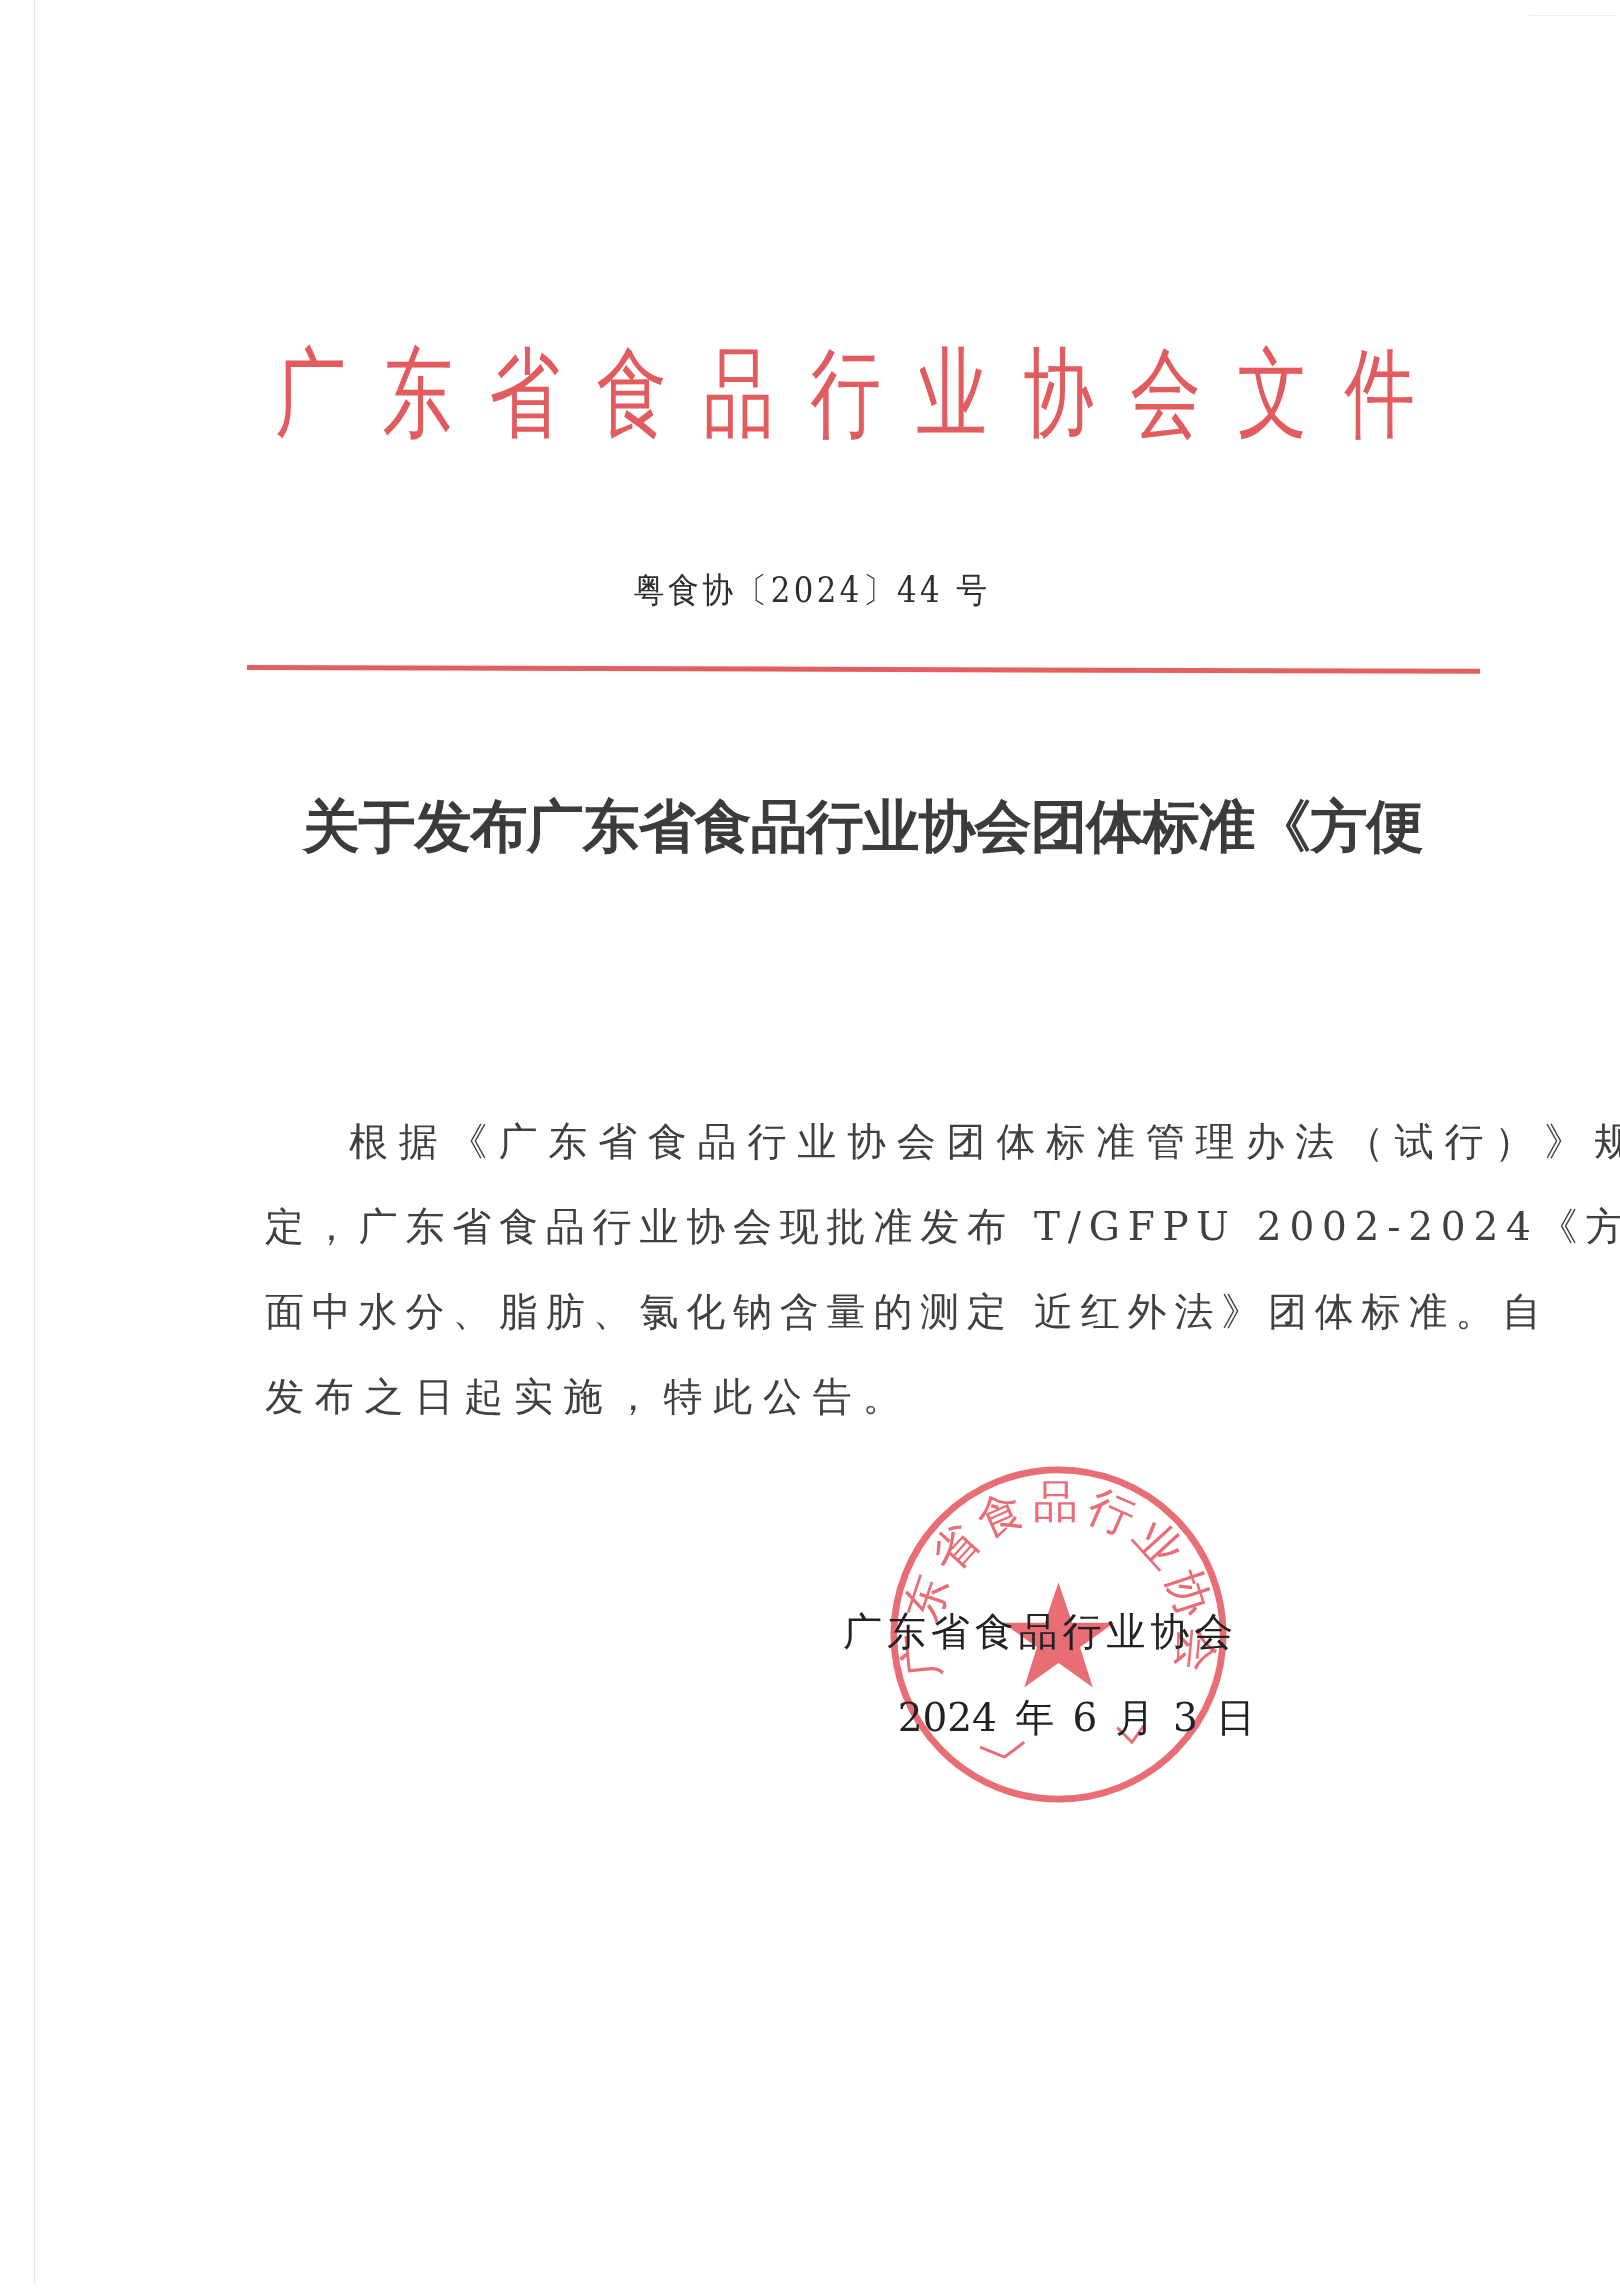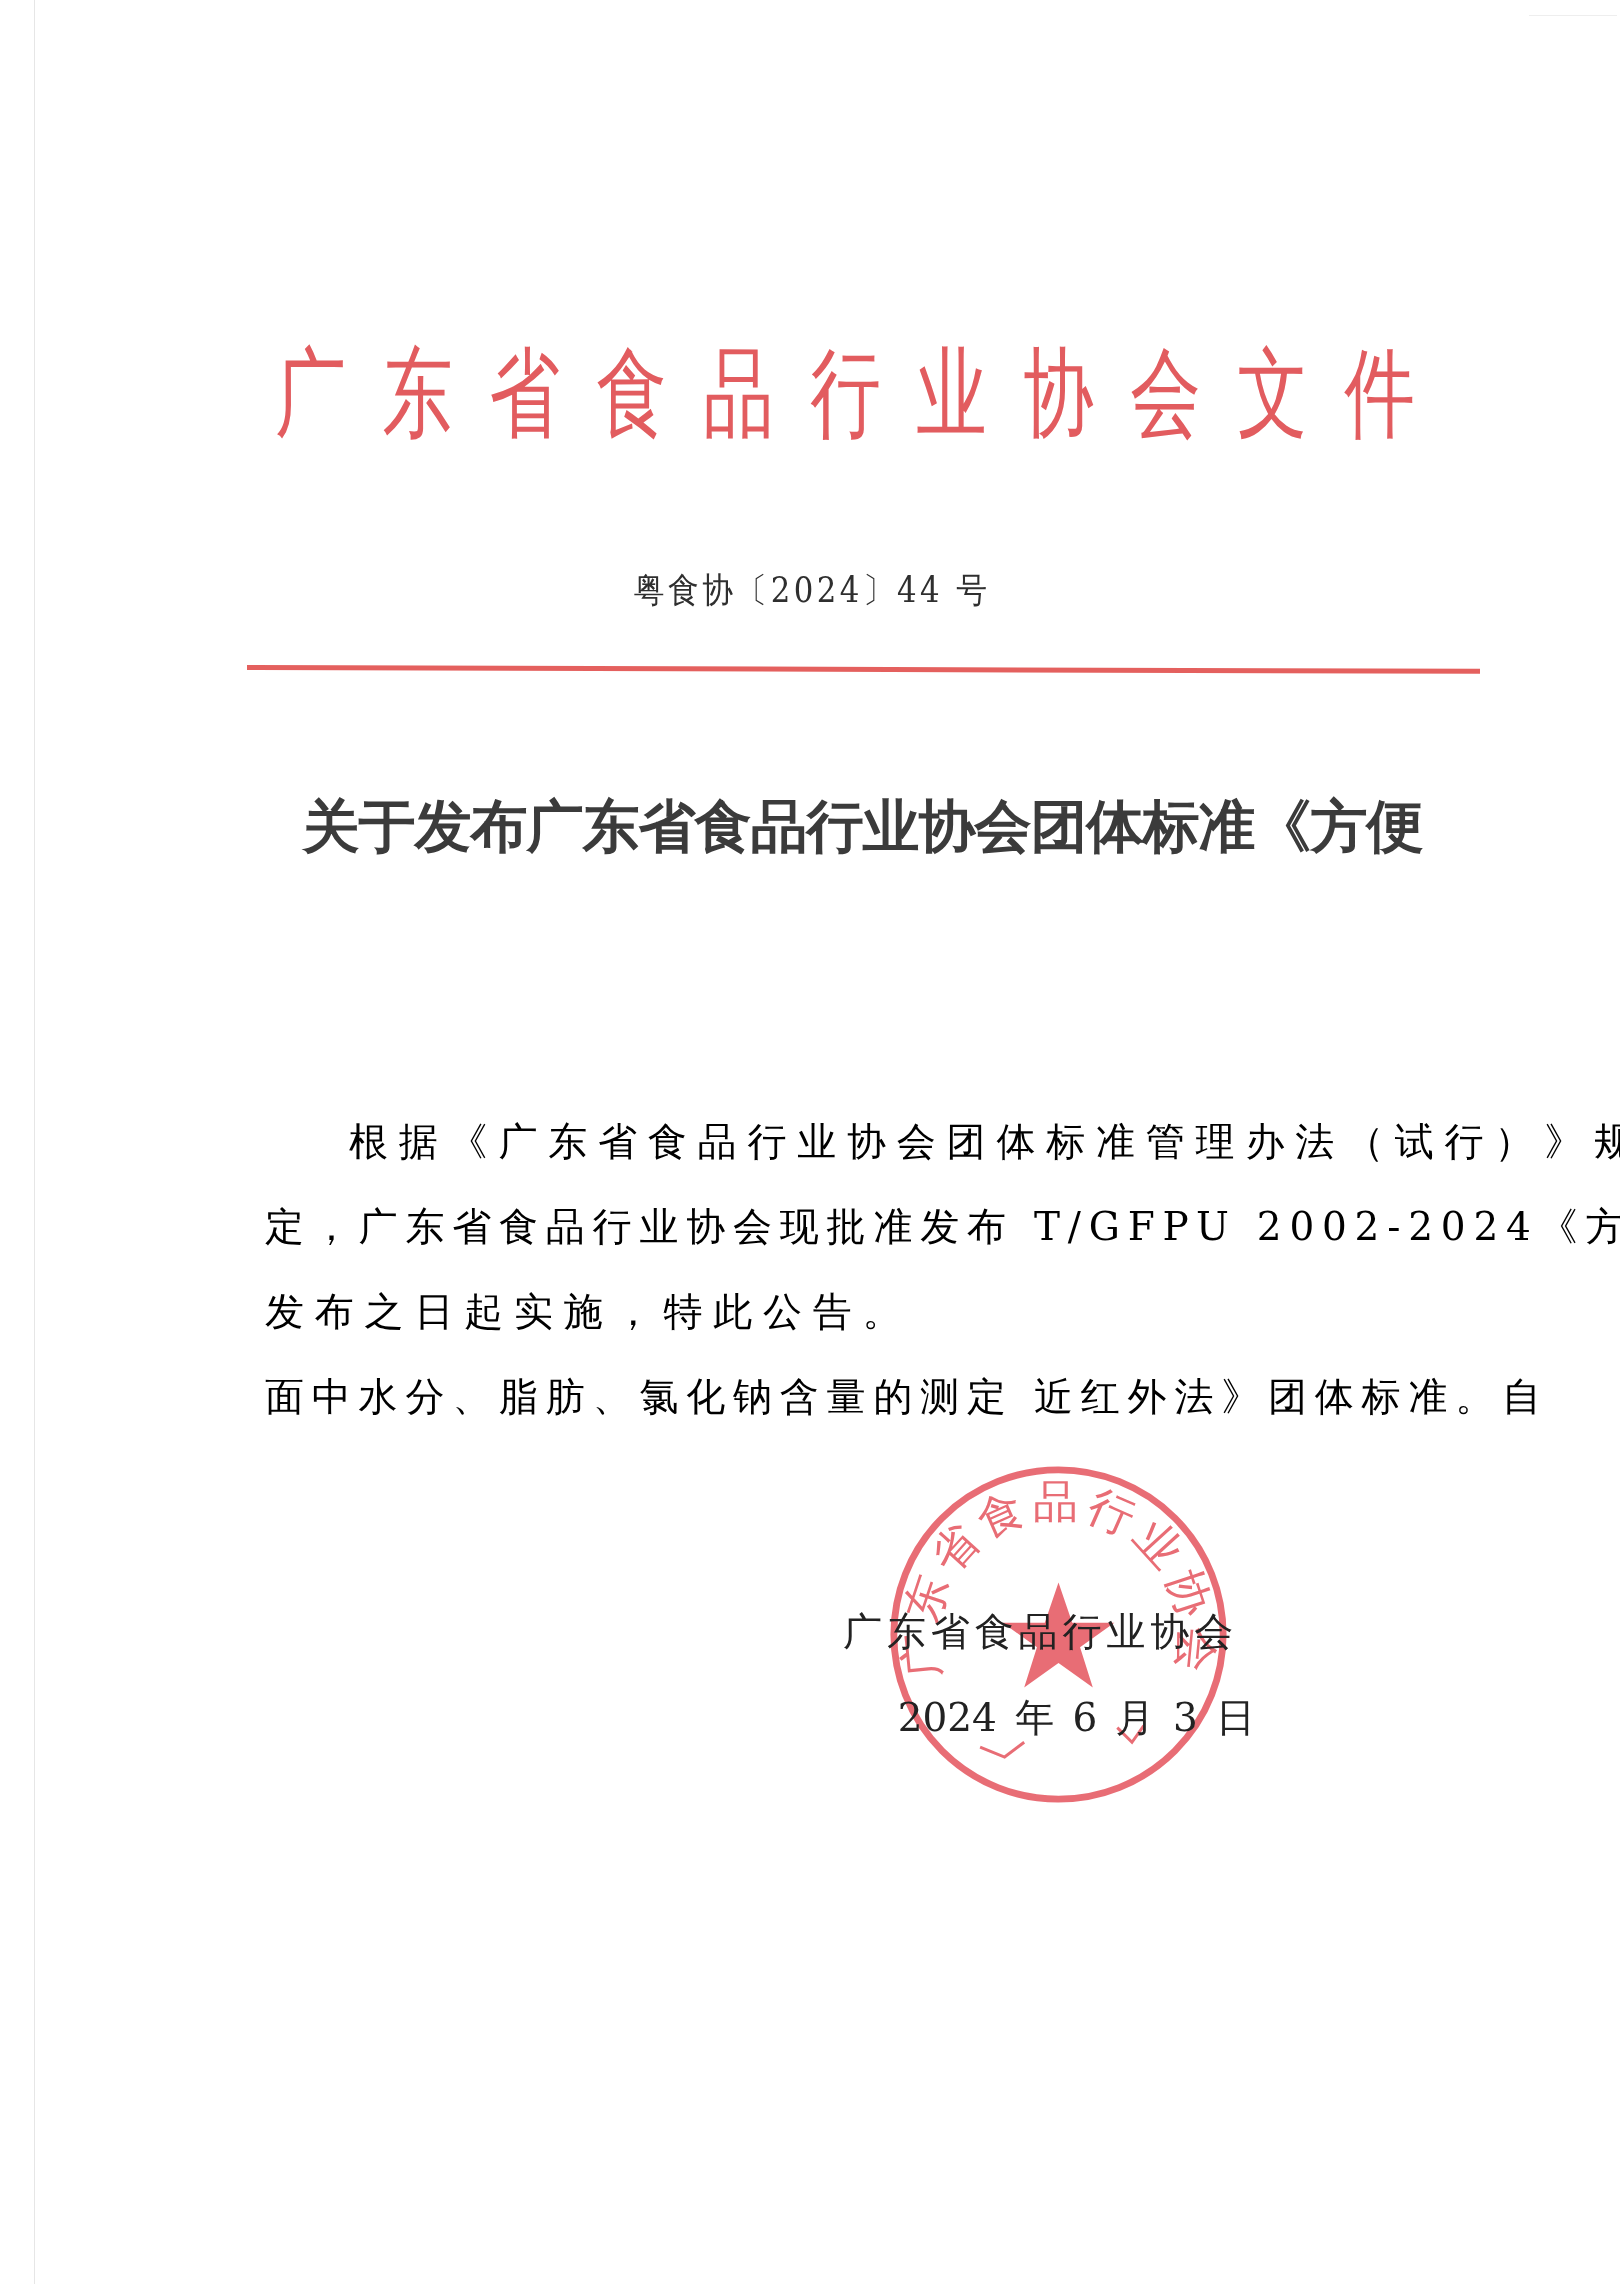--- a/index.html
+++ b/index.html
@@ -114,21 +114,21 @@
     .title .line-3 { letter-spacing: -1px; }
 
     
     .body-text {
       position: absolute;
       left: 265px;
       top: 1117px;
       width: 1206px;
       font-family: "DejaVu Serif", "Liberation Serif", serif;
       font-size: 39px;
-      color: #000000;
+      color: #404040;
     }
     .body-text .bline {
       display: block;
       white-space: nowrap;
       height: 85px;
       line-height: 49px;
       letter-spacing: 10.8px;
     }
     .body-text .bline.indent { padding-left: 84px; }
     .body-text .bline.tight { letter-spacing: 7.8px; }
@@ -194,22 +194,22 @@
 
   <div class="red-rule"></div>
 
   <div class="title">
     <span class="line line-1">关于发布广东省食品行业协会团体标准《方便</span>
   </div>
 
   <div class="body-text">
     <span class="bline indent">根据《广东省食品行业协会团体标准管理办法（试行）》规</span>
     <span class="bline tight">定，广东省食品行业协会现批准发布 T/GFPU 2002-2024《方便</span>
+    <span class="bline tight">面中水分、脂肪、氯化钠含量的测定 近红外法》团体标准。自</span>
     <span class="bline">发布之日起实施，特此公告。</span>
-    <span class="bline tight">面中水分、脂肪、氯化钠含量的测定 近红外法》团体标准。自</span>
   </div>
 
   <svg class="stamp" viewBox="0 0 350 350" xmlns="http://www.w3.org/2000/svg">
     <defs>
       <path id="seal-arc" d="M 55 215 A 125 125 0 1 1 295 215" fill="none"></path>
     </defs>
     <circle cx="175" cy="175" r="168" fill="none" stroke="#e5545e" stroke-width="7"></circle>
     <text font-family="DejaVu Serif, Liberation Serif, serif" font-size="46" fill="#e5545e" letter-spacing="6">
       <textPath href="#seal-arc" startOffset="50%" text-anchor="middle">广东省食品行业协会</textPath>
     </text>

